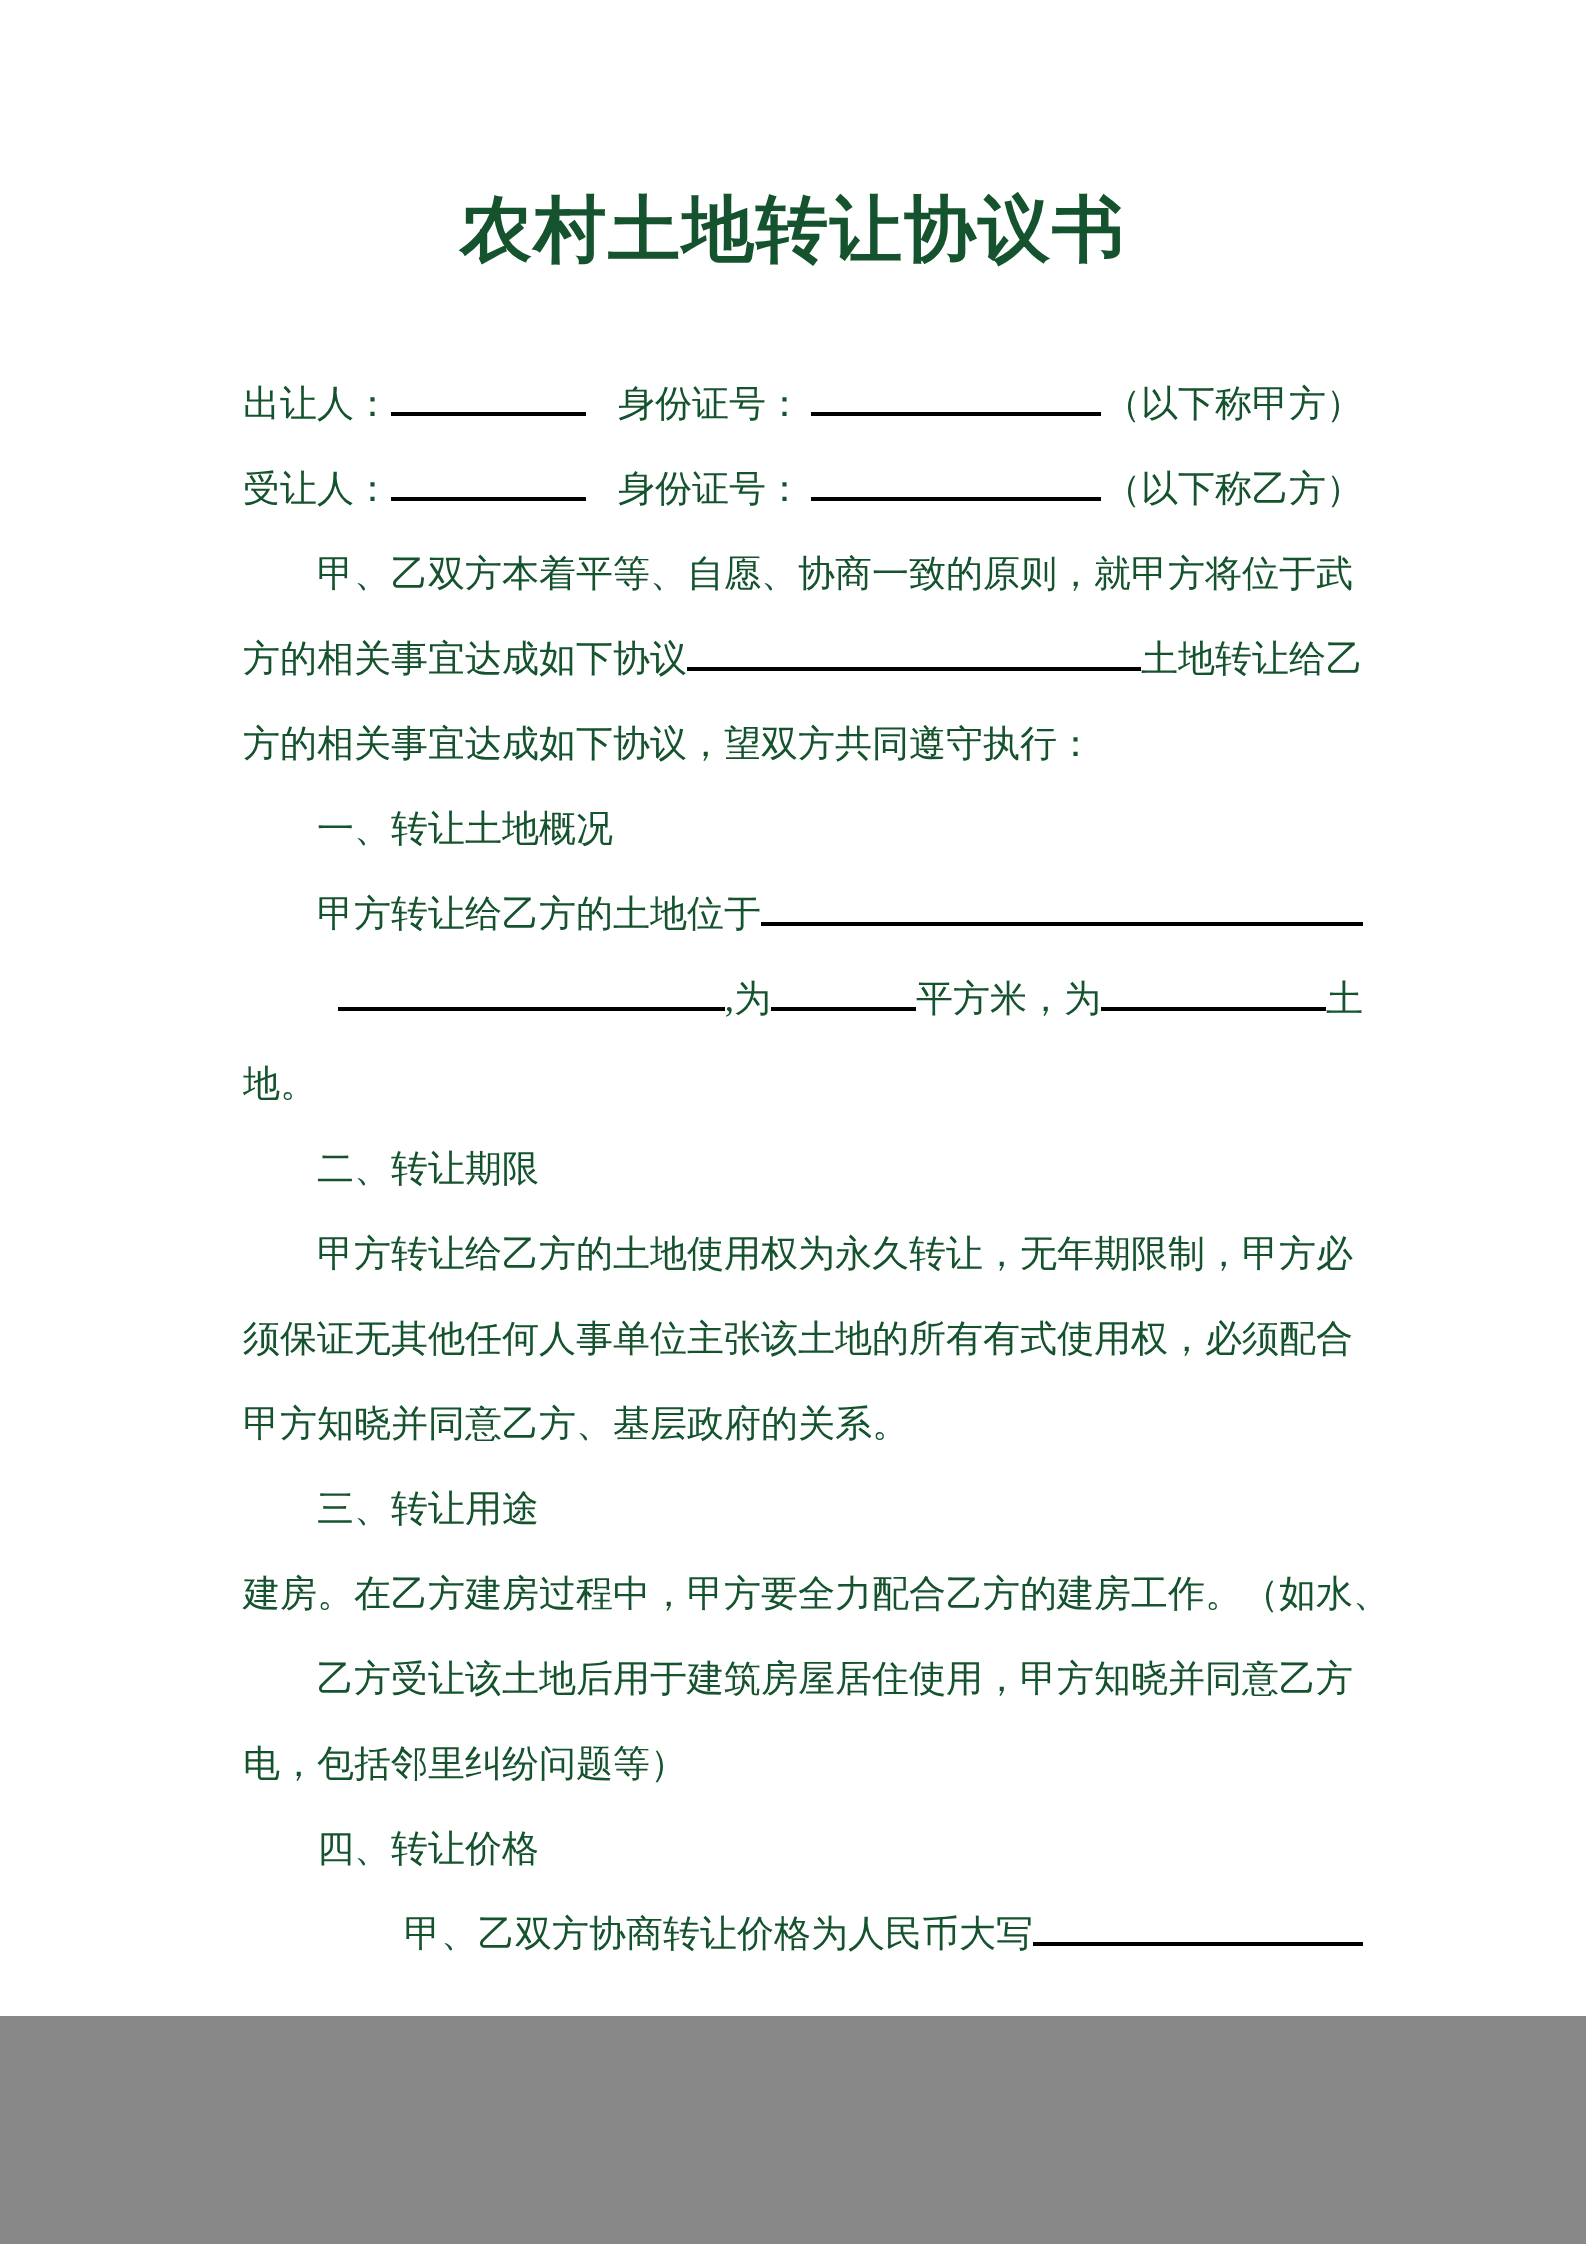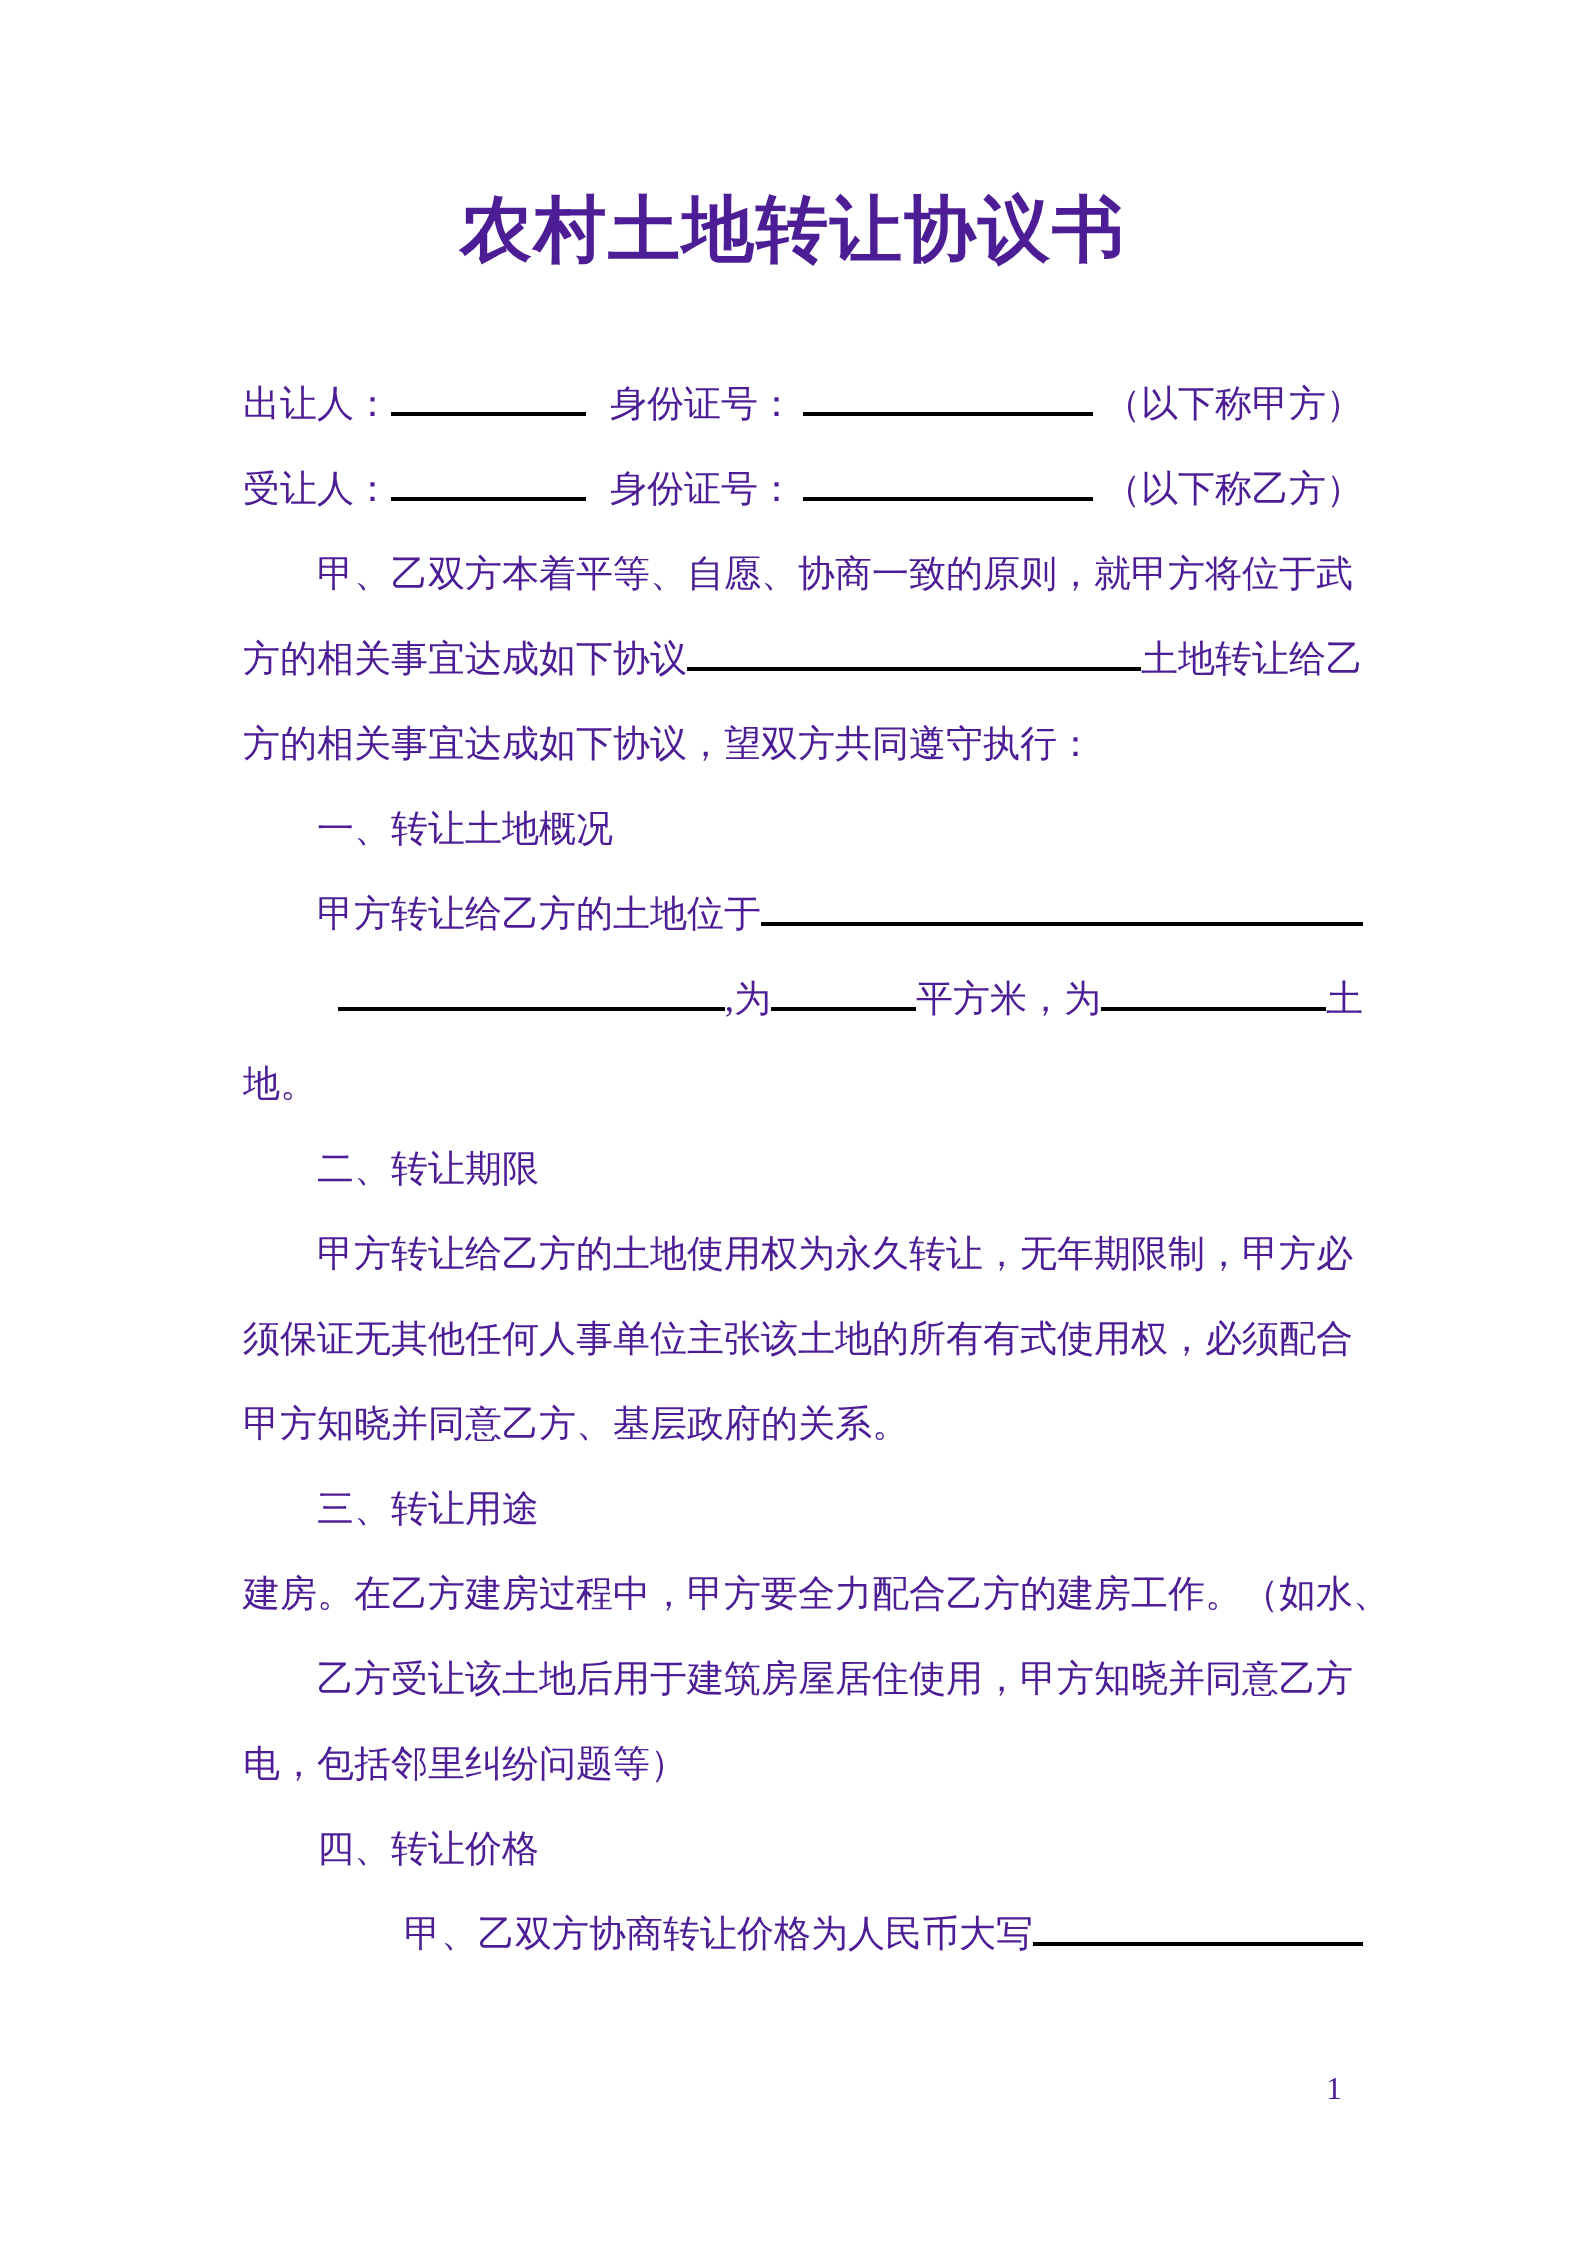--- a/index.html
+++ b/index.html
@@ -1,23 +1,23 @@
 <!DOCTYPE html>
 <html><head>
 <meta charset="utf-8">
 <style>
   * { margin: 0; padding: 0; box-sizing: border-box; }
   html, body { background: #888; }
   .page {
     position: relative;
     width: 1586px;
-    height: 2244px;
+    height: 2016px;
     margin: 0 auto;
     background: #ffffff;
-    color: #4c1d95;
+    color: #14532d;
     font-family: "Liberation Serif", "DejaVu Serif", serif;
     overflow: hidden;
   }
   .doc-title {
     position: absolute;
     top: 186px;
     left: 0;
     width: 100%;
     text-align: center;
     font-family: "Liberation Sans", "DejaVu Sans", sans-serif;
@@ -50,21 +50,21 @@
     border-bottom: 4px solid #000;
     flex: none;
   }
   .bl-grow { flex: 1 1 auto; }
   .bl-195 { width: 195px; }
   .bl-290 { width: 290px; }
   .bl-387 { width: 387px; margin-left: 70px; }
   .bl-145 { width: 145px; }
   .bl-225 { width: 225px; }
   .bl-330 { width: 330px; }
-  .ml-32 { margin-left: 24px; }
+  .ml-32 { margin-left: 32px; }
   .ml-8  { margin-left: 8px; }
   .ml-auto { margin-left: auto; }
   .page-number {
     position: absolute;
     top: 2072px;
     left: 1326px;
     font-size: 32px;
     line-height: 1;
   }
 </style>

